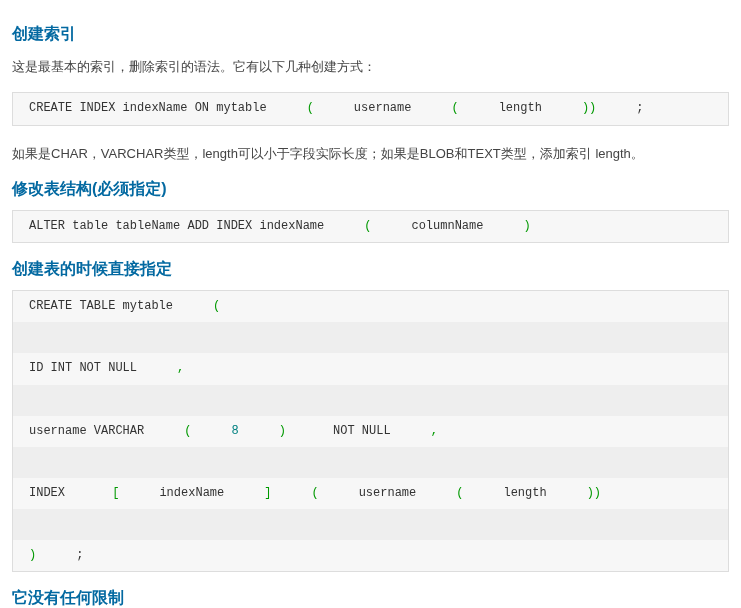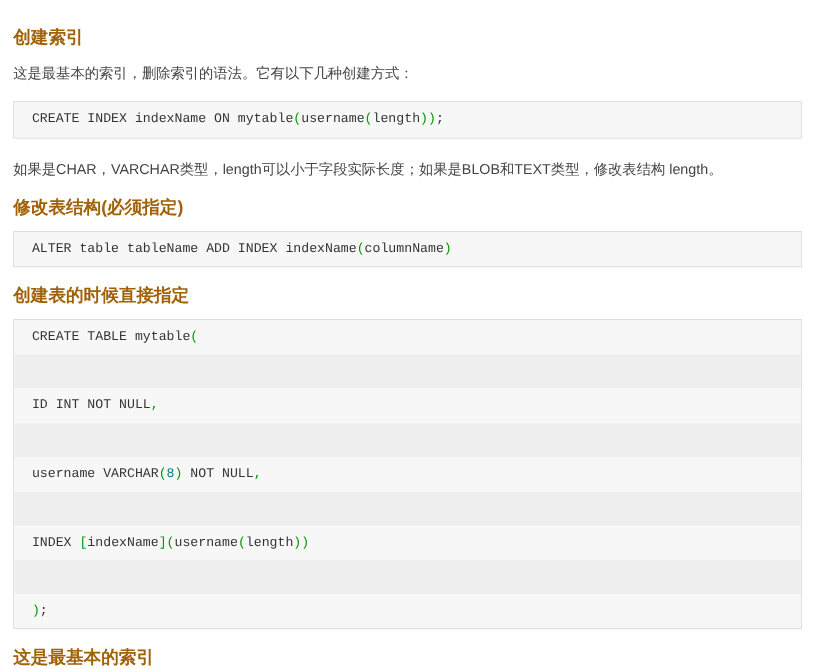--- a/index.html
+++ b/index.html
@@ -8,21 +8,21 @@
     padding: 10px 12px;
     font-family: "Microsoft YaHei", "PingFang SC", Arial, sans-serif;
     font-size: 14px;
     color: #333;
     background: #fff;
     width: 741px;
   }
   h3.section-heading {
     font-size: 16px;
     font-weight: 700;
-    color: #a16207;
+    color: #0369a1;
     margin: 14px 0 10px 0;
   }
   p.para {
     font-size: 13px;
     color: #444;
     line-height: 1.8;
     margin: 8px 0 14px 0;
   }
   .codeblock {
     border: 1px solid #ddd;
@@ -34,47 +34,48 @@
     padding: 0;
     margin: 8px 0 16px 0;
     overflow: hidden;
   }
   .codeblock .line {
     padding: 0 16px;
     white-space: pre;
     min-height: 31px;
     display: flex;
     align-items: flex-start;
+    gap: 40px;
   }
   .codeblock .line:nth-child(odd)  { background: #f7f7f7; }
   .codeblock .line:nth-child(even) { background: #eeeeee; }
   .hl-paren { color: #009900; }
   .hl-num   { color: #008080; }
 </style>
 </head>
 <body>
 
 <h3 class="section-heading">创建索引</h3>
 <p class="para">这是最基本的索引，删除索引的语法。它有以下几种创建方式：</p>
 <div class="codeblock">
     <div class="line">CREATE INDEX indexName ON mytable<span class="hl-paren">(</span>username<span class="hl-paren">(</span>length<span class="hl-paren">))</span>;</div>
   </div>
-<p class="para">如果是CHAR，VARCHAR类型，length可以小于字段实际长度；如果是BLOB和TEXT类型，修改表结构 length。</p>
+<p class="para">如果是CHAR，VARCHAR类型，length可以小于字段实际长度；如果是BLOB和TEXT类型，添加索引 length。</p>
 
 <h3 class="section-heading">修改表结构(必须指定)</h3>
 <div class="codeblock">
     <div class="line">ALTER table tableName ADD INDEX indexName<span class="hl-paren">(</span>columnName<span class="hl-paren">)</span></div>
   </div>
 
 <h3 class="section-heading">创建表的时候直接指定</h3>
 <div class="codeblock">
     <div class="line">CREATE TABLE mytable<span class="hl-paren">(</span>  </div>
     <div class="line"> </div>
     <div class="line">ID INT NOT NULL<span class="hl-paren">,</span>   </div>
     <div class="line"> </div>
     <div class="line">username VARCHAR<span class="hl-paren">(</span><span class="hl-num">8</span><span class="hl-paren">)</span> NOT NULL<span class="hl-paren">,</span>  </div>
     <div class="line"> </div>
     <div class="line">INDEX <span class="hl-paren">[</span>indexName<span class="hl-paren">]</span> <span class="hl-paren">(</span>username<span class="hl-paren">(</span>length<span class="hl-paren">))</span>  </div>
     <div class="line"> </div>
     <div class="line"><span class="hl-paren">)</span>;  </div>
   </div>
 
-<h3 class="section-heading">这是最基本的索引</h3>
+<h3 class="section-heading">它没有任何限制</h3>
 
 </body></html>

